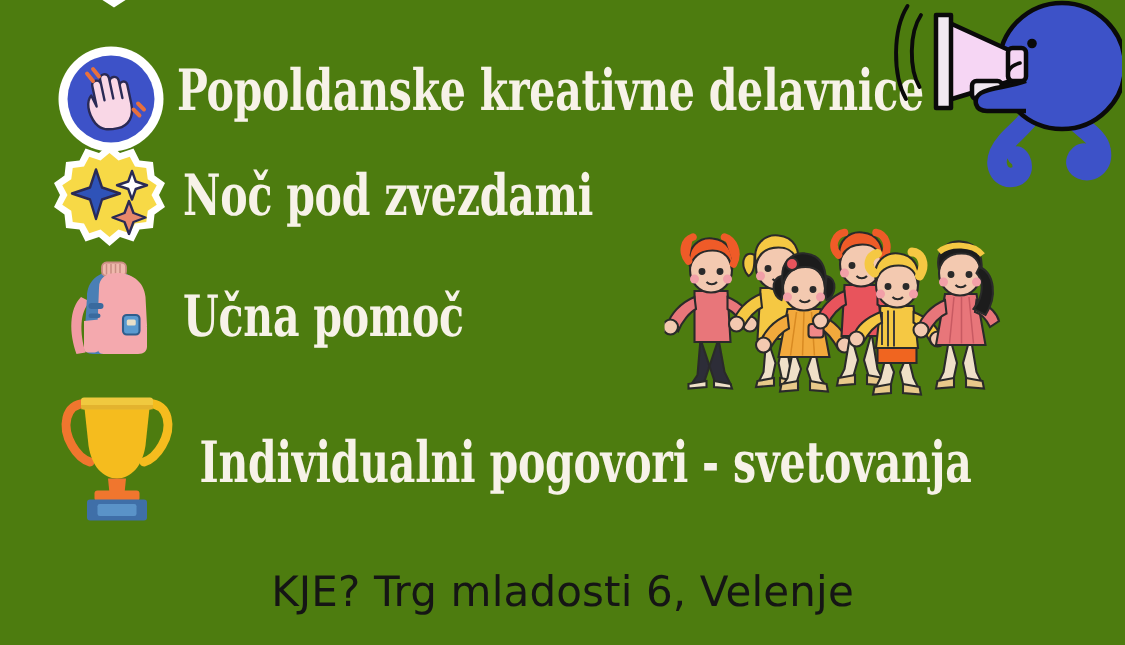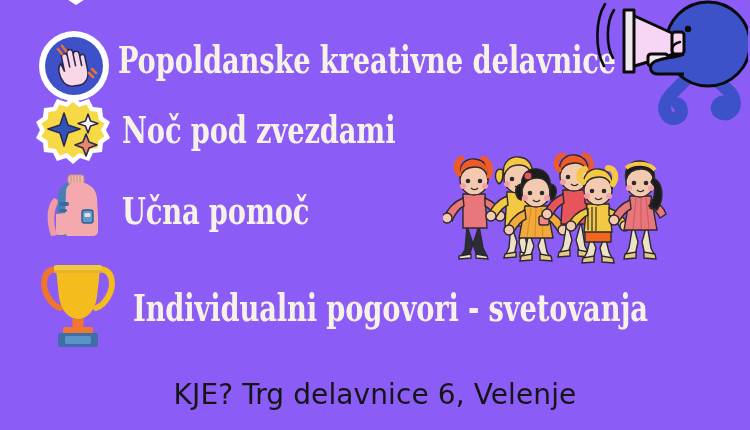--- a/index.html
+++ b/index.html
@@ -5,21 +5,21 @@
   * { margin:0; padding:0; box-sizing:border-box; }
   html, body { width:750px; height:430px; overflow:hidden; }
   body {
     background:#9b89f6;
     font-family:"Liberation Sans", sans-serif;
     position:relative;
   }
   #poster {
     position:absolute; inset:0;
     width:750px; height:430px;
-    background:#8b5cf6;
+    background:#4d7c0f;
     overflow:hidden;
   }
 
   
   .list { position:absolute; left:0; top:0; width:750px; height:360px; }
   .row { position:absolute; display:flex; align-items:center; }
   .row .icon-wrap {
     position:absolute; display:block;
   }
   .row .label {
@@ -172,21 +172,21 @@
 
           <rect x="25" y="80" width="40" height="14" rx="2" fill="#3f6fa8"></rect>
           <rect x="32" y="83" width="26" height="8" rx="1.5" fill="#5a93c8"></rect>
         </svg>
       </span>
       <span class="label">Individualni pogovori - svetovanja</span>
     </div>
 
   </div>
 
-  <div id="footer-text">KJE? Trg delavnice 6, Velenje</div>
+  <div id="footer-text">KJE? Trg mladosti 6, Velenje</div>
 
   <div id="megaphone-figure">
     <svg width="160" height="134" viewBox="0 0 160 134">
 
       <path d="M104 66 C104 86 84 92 78 106 C74 116 80 124 88 122 C96 120 94 110 90 108" fill="none" stroke="#3d52c8" stroke-width="13" stroke-linecap="round" stroke-linejoin="round"></path>
       <path d="M104 66 C104 86 84 92 78 106 C74 116 80 124 88 122 C96 120 94 110 90 108" fill="none" stroke="#0a0a0a" stroke-width="2" stroke-linecap="round" stroke-linejoin="round" opacity="0.0"></path>
       <path d="M118 70 C126 88 144 92 146 104 C148 114 140 120 133 117 C126 114 130 106 135 106" fill="none" stroke="#3d52c8" stroke-width="13" stroke-linecap="round" stroke-linejoin="round"></path>
 
       <circle cx="120" cy="48" r="42" fill="#3d52c8" stroke="#0a0a0a" stroke-width="3"></circle>
 

